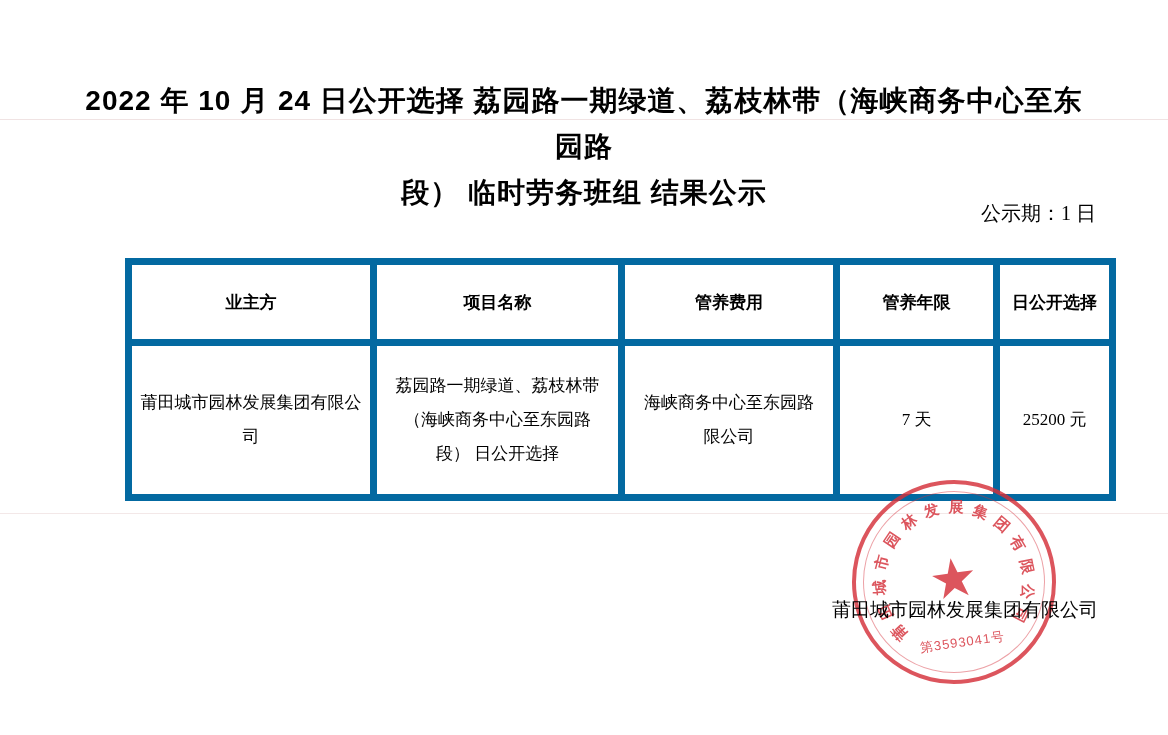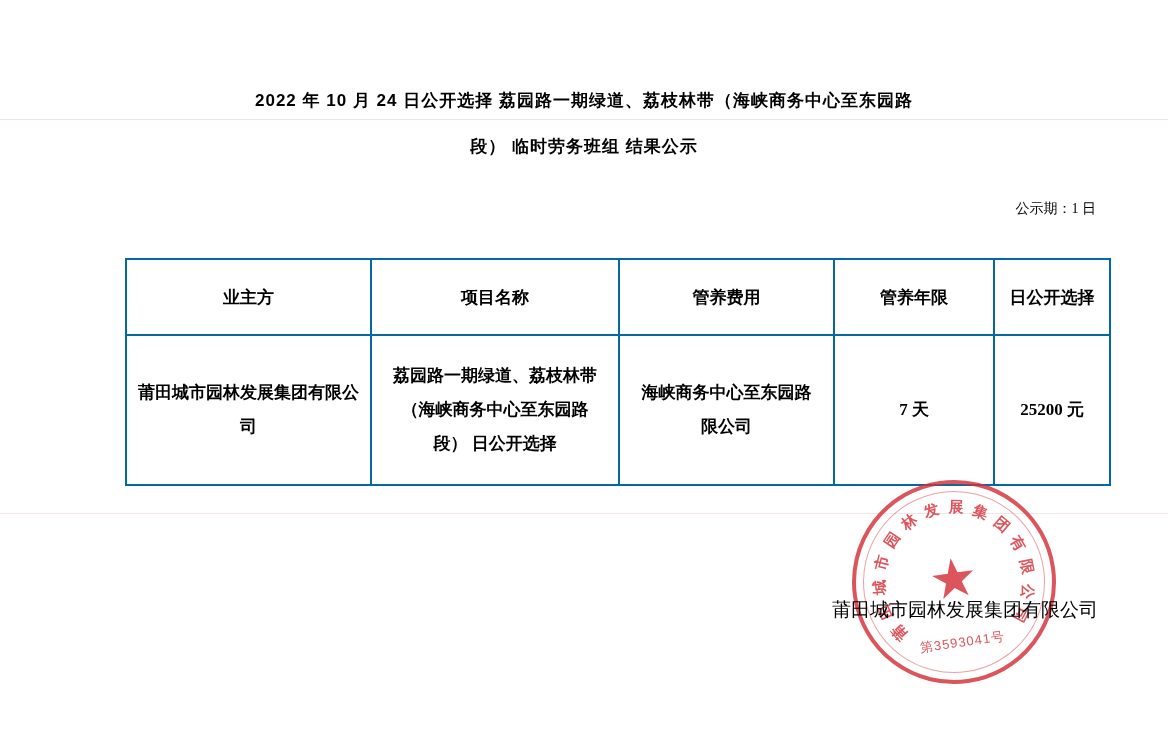--- a/index.html
+++ b/index.html
@@ -38,60 +38,60 @@
     height: 1px;
     background: #f3e8e8;
   }
 
   .doc-title {
     position: absolute;
     left: 84px;
     top: 78px;
     width: 1000px;
     text-align: center;
-    font-size: 17px;
+    font-size: 28px;
     font-weight: bold;
     line-height: 46px;
     letter-spacing: 1px;
     font-family: "Liberation Sans", "DejaVu Sans", sans-serif;
   }
 
   .notice-period {
     position: absolute;
     right: 72px;
     top: 200px;
-    font-size: 14px;
+    font-size: 20px;
     font-family: "Liberation Serif", "DejaVu Serif", serif;
   }
 
   table.result-table {
     position: absolute;
     left: 125px;
     top: 258px;
     width: 984px;
     border-collapse: collapse;
     table-layout: fixed;
   }
   table.result-table td,
   table.result-table th {
-    border: 2px solid #0369a1;
+    border: 7px solid #0369a1;
     text-align: center;
     vertical-align: middle;
     font-size: 17px;
     font-family: "Liberation Serif", "DejaVu Serif", serif;
     padding: 6px 8px;
   }
   table.result-table thead th {
     height: 62px;
     font-weight: bold;
   }
   table.result-table tbody td {
     height: 136px;
     line-height: 34px;
-    font-weight: bold;
+    font-weight: normal;
     margin-left: 23px;
   }
   .col-owner { width: 245px; }
   .col-project { width: 248px; }
   .col-winner { width: 215px; }
   .col-years { width: 160px; }
   .col-fee { width: 116px; }
   td.cell-project {
     text-align: left;
     padding-left: 12px;

